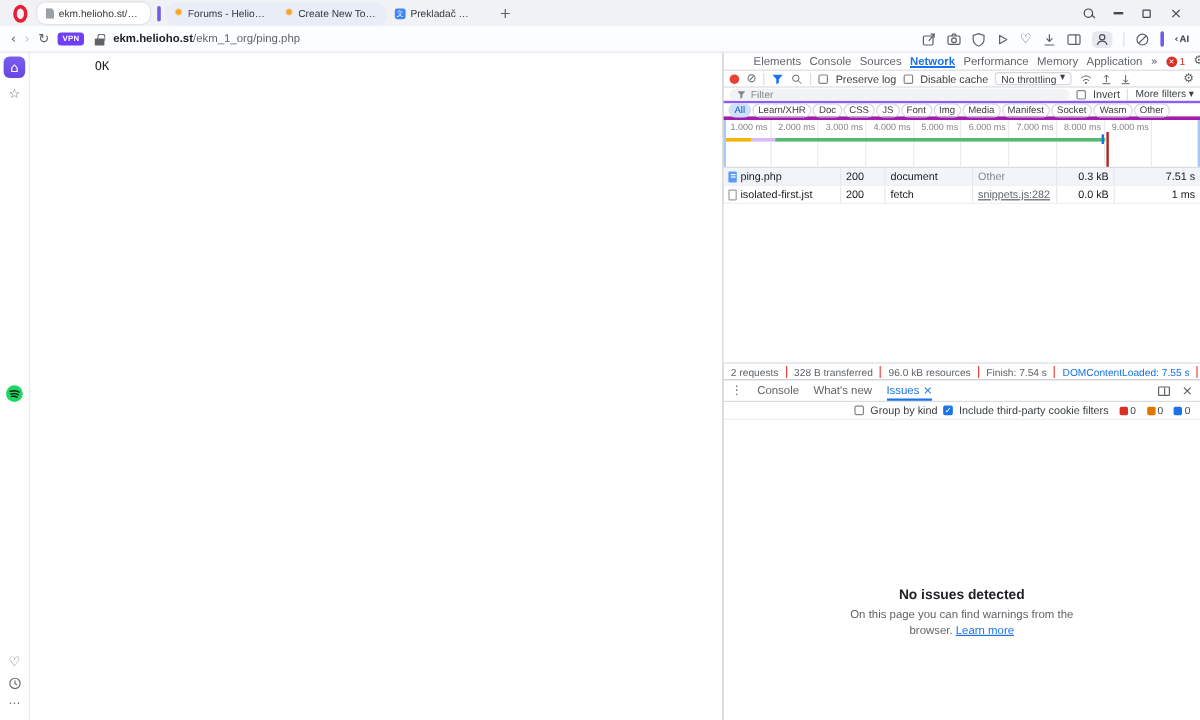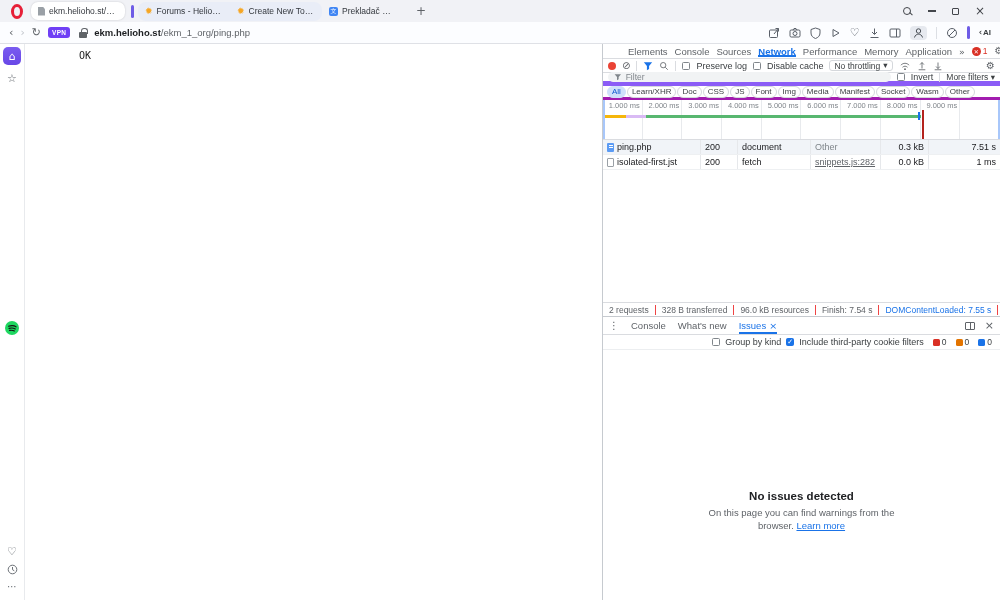--- a/index.html
+++ b/index.html
@@ -67,21 +67,21 @@
   .err-dot { width:9px; height:9px; border-radius:50%; background:#d93025; color:#fff; font-size:6px; display:flex; align-items:center; justify-content:center; }
   .err-num { color:#d93025; font-size:8.5px; }
   .dt-gear { color:#5f6368; font-size:10px; }
   .dt-toolbar { height:14px; border-bottom:1px solid #dadce0; padding:0 5px; gap:6px; }
   .rec-dot { width:8px; height:8px; border-radius:50%; background:#ea4335; }
   .clear-ic { color:#5f6368; font-size:10px; }
   .cb { width:8px; height:8px; border:1px solid #80868b; border-radius:1.5px; display:inline-flex; align-items:center; justify-content:center; flex:0 0 auto; background:#fff; }
   .cb.checked { background:#1a73e8; border-color:#1a73e8; color:#fff; font-size:7px; }
   .cb-lab { font-size:9px; color:#3c4043; white-space:nowrap; }
   .throttle { display:flex; align-items:center; gap:3px; border:1px solid #d5d8dc; border-radius:3px; padding:0 4px; height:11px; font-size:8.5px; color:#3c4043; }
-  .dt-filterrow { height:13px; border-bottom:5px solid #8b5cf6; padding:0 5px; gap:6px; }
+  .dt-filterrow { height:13px; border-bottom:2px solid #8b5cf6; padding:0 5px; gap:6px; }
   .filter-box { flex:1; display:flex; align-items:center; gap:4px; background:#f1f3f4; border-radius:7px; height:10px; padding:0 6px; }
   .filter-box input { border:none; background:transparent; outline:none; font-size:8.5px; color:#3c4043; width:100%; font-family:"Liberation Sans",sans-serif; }
   .filter-box input::placeholder { color:#80868b; }
   .morefilters { font-size:8.5px; color:#3c4043; white-space:nowrap; }
   .dt-chips { height:14px; border-bottom:3px solid #a21caf; padding:0 4px; gap:1px; }
   .chip { font-size:8px; color:#3c4043; border:1px solid #d5d8dc; border-radius:6px; padding:0.5px 4px; white-space:nowrap; }
   .chip.active { background:#cfe0fb; border-color:#cfe0fb; color:#0b57d0; }
 
   .dt-timeline { position:relative; height:40px; border-bottom:1px solid #dadce0; flex:0 0 auto; }
   .tl-col { position:absolute; top:0; bottom:0; width:10%; border-right:1px solid #e8eaed; font-size:7.5px; color:#80868b; text-align:right; padding:1px 2px 0 0; }

